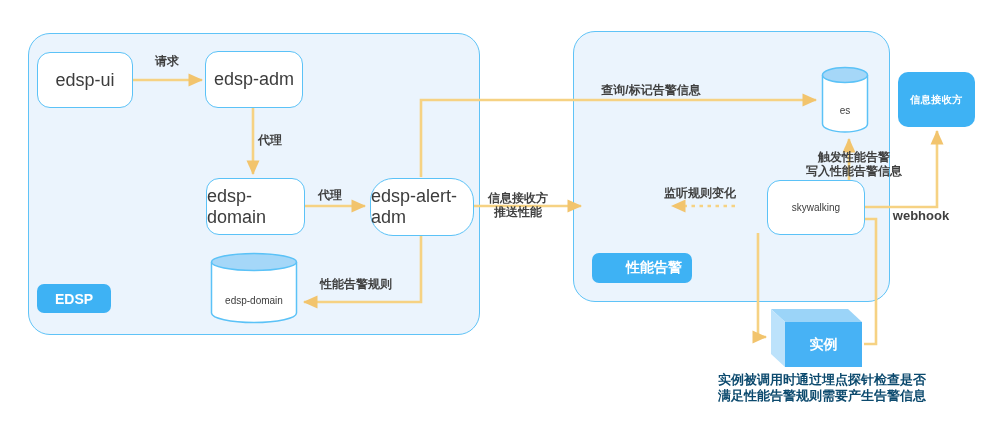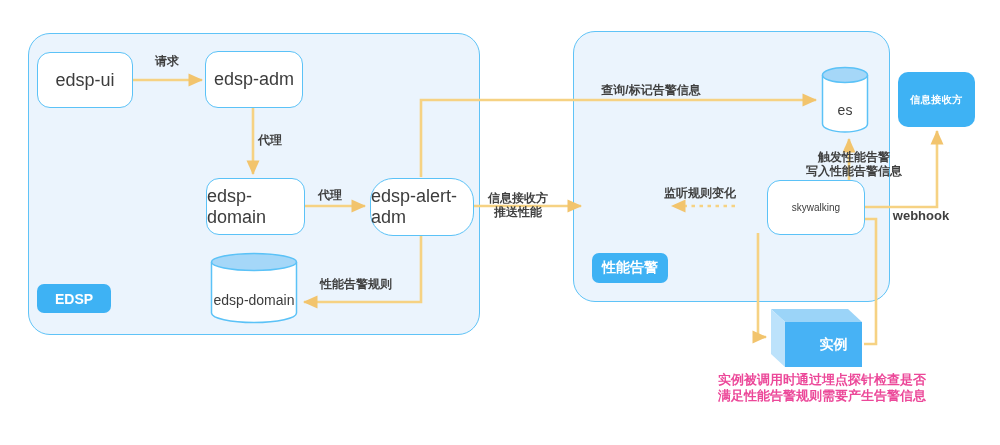--- a/index.html
+++ b/index.html
@@ -41,28 +41,28 @@
   .solidbox{
     position:absolute;background:var(--accent-blue);color:#fff;
     border-radius:10px;display:flex;align-items:center;justify-content:center;
     font-size:10px;font-weight:bold;z-index:2;letter-spacing:.5px;
   }
   .shape{position:absolute;z-index:2;}
   .shape svg{display:block;}
   .shape .overlay{
     position:absolute;left:0;top:0;width:100%;height:100%;
     display:flex;align-items:center;justify-content:center;
-    font-size:14px;color:var(--nodetext);
+    font-size:10px;color:var(--nodetext);
   }
   .elabel{
     position:absolute;z-index:3;font-size:12px;font-weight:bold;color:var(--label);
     text-align:center;line-height:14px;white-space:nowrap;
   }
   .note{
-    position:absolute;z-index:3;font-size:13px;font-weight:bold;color:#ec4899;
+    position:absolute;z-index:3;font-size:13px;font-weight:bold;color:#0c4a6e;
     text-align:center;line-height:16px;
   }
 </style>
 </head>
 <body>
 
 <div class="canvas">
 
   <div class="group" style="left:28px;top:33px;width:450px;height:300px;"></div>
   <div class="group" style="left:573px;top:31px;width:315px;height:269px;"></div>
@@ -117,31 +117,31 @@
   </div>
 
   <div class="shape" style="left:821px;top:66px;width:48px;height:68px;">
     <svg width="48" height="68" viewBox="0 0 48 68">
       <path d="M1.5,9 L1.5,58 A22.5,8 0 0 0 46.5,58 L46.5,9" fill="#FFFFFF" stroke="#5BC2F7" stroke-width="1.5"></path>
       <ellipse cx="24" cy="9" rx="22.5" ry="7.5" fill="#A5D7F8" stroke="#5BC2F7" stroke-width="1.5"></ellipse>
     </svg>
     <div class="overlay" style="padding-top:10px;">es</div>
   </div>
 
-  <div class="badge" style="left:592px;top:253px;width:76px;height:30px;">性能告警</div>
+  <div class="badge" style="left:592px;top:253px;width:76px;height:30px;padding-left:24px;">性能告警</div>
 
   <div class="solidbox" style="left:898px;top:72px;width:77px;height:55px;">信息接收方</div>
 
   <div class="shape" style="left:771px;top:308px;width:92px;height:60px;">
     <svg width="92" height="60" viewBox="0 0 92 60">
       <polygon points="0,1 77,1 91,14 14,14" fill="#9BD4F8"></polygon>
       <polygon points="0,1 14,14 14,59 0,46" fill="#BCE2FB"></polygon>
       <polygon points="14,14 91,14 91,59 14,59" fill="#47B2F5"></polygon>
     </svg>
-    <div class="overlay" style="left:14px;top:14px;width:77px;height:45px;color:#fff;font-weight:bold;font-size:14px;padding-left:10px;">实例</div>
+    <div class="overlay" style="left:14px;top:14px;width:77px;height:45px;color:#fff;font-weight:bold;font-size:14px;">实例</div>
   </div>
 
   <div class="elabel" style="left:141px;top:54px;width:52px;">请求</div>
   <div class="elabel" style="left:258px;top:133px;width:40px;text-align:left;">代理</div>
   <div class="elabel" style="left:306px;top:188px;width:48px;">代理</div>
   <div class="elabel" style="left:306px;top:277px;width:100px;">性能告警规则</div>
   <div class="elabel" style="left:591px;top:83px;width:120px;">查询/标记告警信息</div>
   <div class="elabel" style="left:482px;top:191px;width:72px;">
     <div>信息接收方</div>
     <div>推送性能</div>

